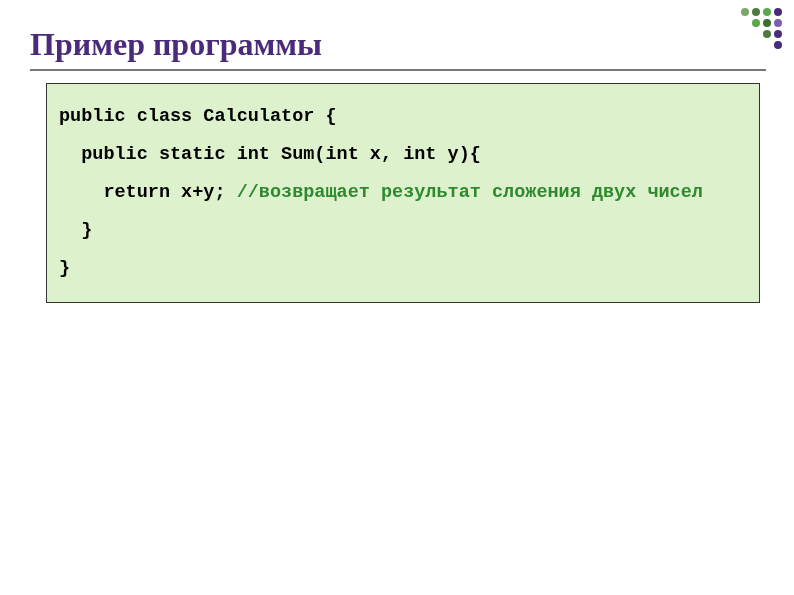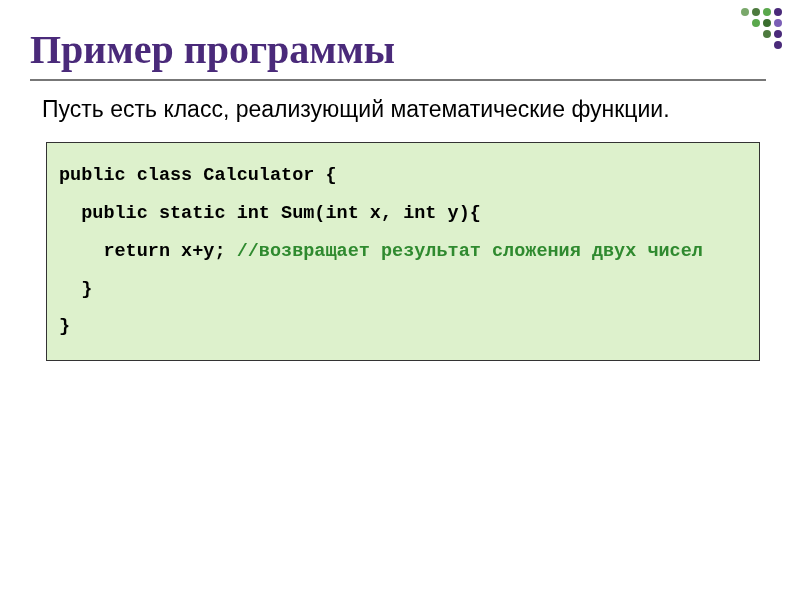--- a/index.html
+++ b/index.html
@@ -12,21 +12,21 @@
     position: relative;
   }
   .slide {
     width: 794px;
     height: 595px;
     position: relative;
     box-sizing: border-box;
     padding: 20px 28px;
   }
   .title {
-    font-size: 40px;
+    font-size: 32px;
     font-weight: bold;
     font-family: Georgia, 'Times New Roman', serif;
     color: #4a2a7a;
     margin: 6px 0 12px 2px;
     border-bottom: 2px solid #777;
     padding-bottom: 6px;
   }
   .description {
     font-size: 23px;
     color: #000;
@@ -95,21 +95,20 @@
       <div class="dot d2"></div>
       <div class="dot d5"></div>
     </div>
     <div class="decor-row">
       <div class="dot d5"></div>
     </div>
   </div>
 
   <div class="title">Пример программы</div>
 
-  <div class="description">Пусть есть класс, реализующий математические функции.</div>
 
   <div class="code-box"><span>public class Calculator {</span>
 <span>  public static int Sum(int x, int y){</span>
 <span>    return x+y; </span><span class="comment">//возвращает результат сложения двух чисел</span>
 <span>  }</span>
 <span>}</span></div>
 
 </div>
 
 </body></html>

